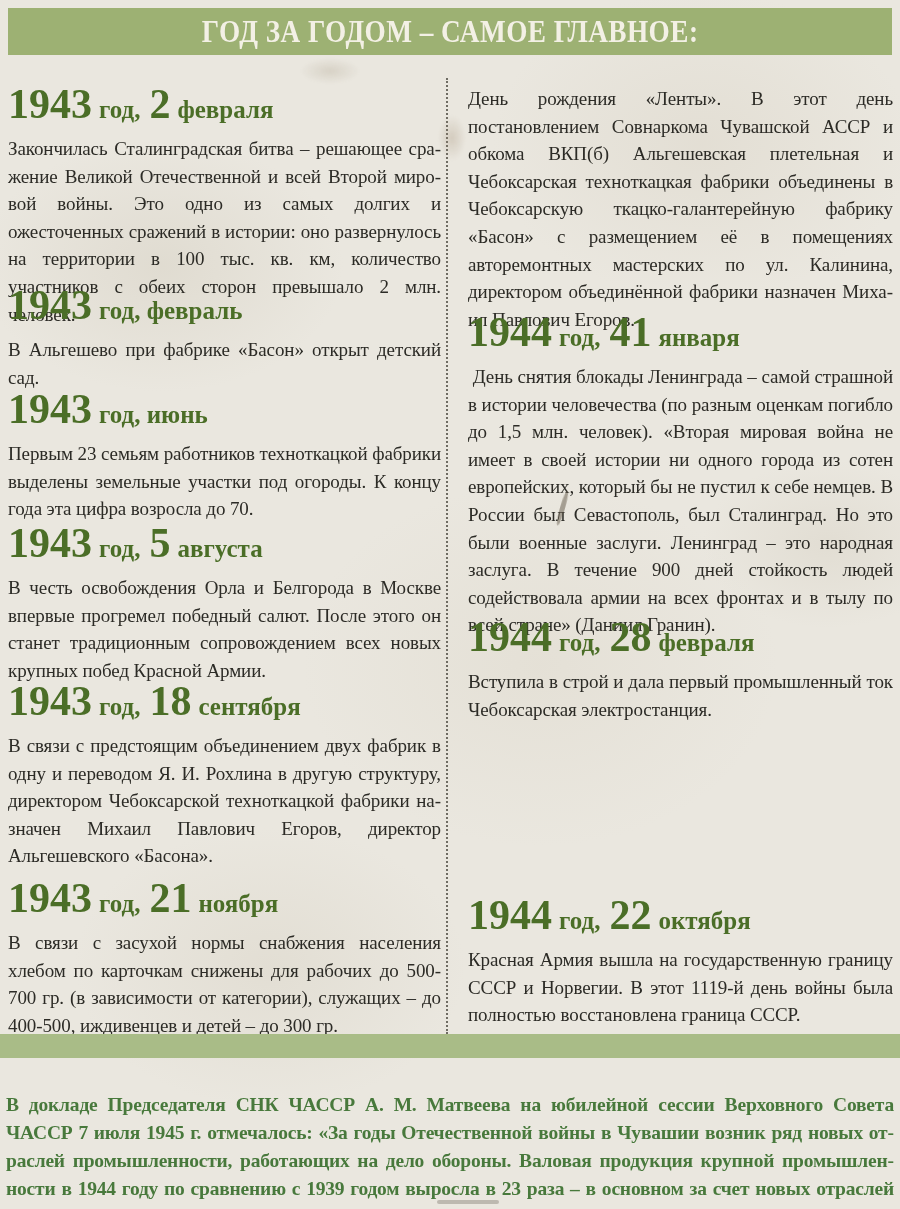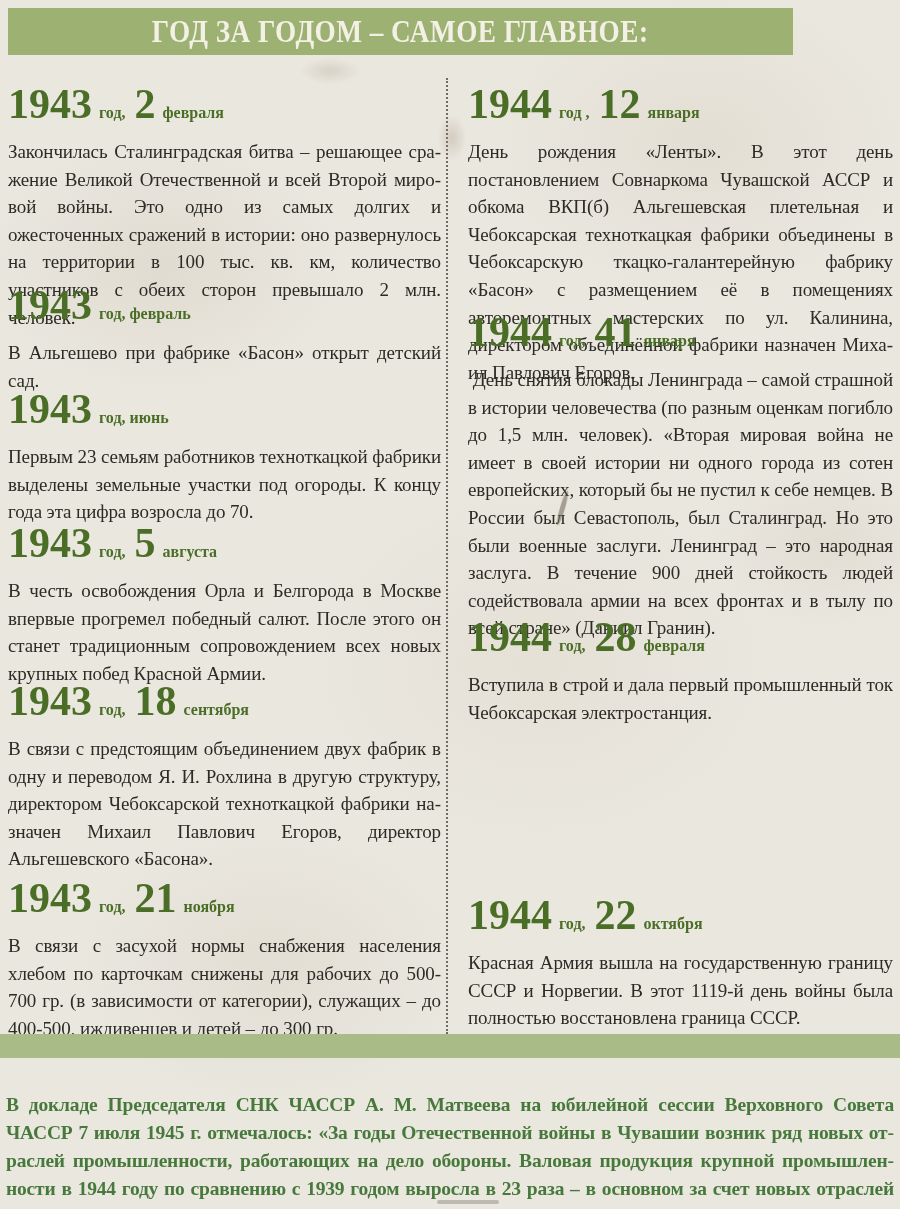--- a/index.html
+++ b/index.html
@@ -8,37 +8,37 @@
     font-family:"Liberation Serif",serif;
     background-color:#eae7df;
     background-image:
       radial-gradient(ellipse 260px 180px at 18% 22%, rgba(205,198,182,.35), transparent 70%),
       radial-gradient(ellipse 300px 220px at 78% 12%, rgba(210,202,186,.30), transparent 70%),
       radial-gradient(ellipse 340px 260px at 60% 55%, rgba(214,207,191,.28), transparent 70%),
       radial-gradient(ellipse 280px 200px at 30% 80%, rgba(208,201,185,.30), transparent 70%),
       radial-gradient(ellipse 180px 120px at 92% 45%, rgba(200,192,175,.25), transparent 70%);
   }
   .header-band{
-    position:absolute;left:8px;top:8px;width:785px;height:47px;
+    position:absolute;left:8px;top:8px;width:884px;height:47px;
     background:#9db173;display:flex;align-items:center;justify-content:center;
   }
   .header-title{
     color:#f3f0e5;font-weight:700;font-size:31px;letter-spacing:.5px;
     transform:scaleX(.88);transform-origin:center;white-space:nowrap;
   }
   .divider-dotted{
     position:absolute;left:446px;top:78px;height:956px;width:0;
     border-left:2px dotted rgba(70,67,58,.75);
   }
   .entry{position:absolute;}
   .col-l{left:8px;width:433px;}
   .col-r{left:468px;width:425px;}
   .entry-head{margin:0;color:#4b6e27;font-weight:700;line-height:44px;white-space:nowrap;}
   .yr{font-size:42px;}
-  .sm{font-size:16px;margin-left:7px;}
+  .sm{font-size:25px;margin-left:7px;}
   .day{margin-left:9px;}
   .entry-head span:empty{display:none;}
   .entry-body{
     margin:3px 0 0;font-size:19px;line-height:27.6px;letter-spacing:-.1px;
     text-align:justify;color:#2c2b26;hyphens:manual;
   }
   .mid-band{position:absolute;left:0;top:1034px;width:900px;height:24px;background:#a9bc87;}
   .footer-note{
     position:absolute;left:6px;top:1071px;width:888px;
     font-size:19.5px;line-height:28.2px;font-weight:700;letter-spacing:-.2px;
@@ -97,23 +97,20 @@
   </article>
 
   <article class="entry col-l" style="top:876px">
     <h2 class="entry-head">
       <span class="yr">1943</span><span class="sm">год,</span><span class="yr day">21</span><span class="sm">ноября</span>
     </h2>
     <p class="entry-body">В связи с засухой нормы снабжения населения хлебом по карточкам снижены для рабочих до 500-700 гр. (в зависимости от категории), служащих – до 400-500, иждивенцев и детей – до 300 гр.</p>
   </article>
 
   <article class="entry col-r" style="top:82px">
-    <h2 class="entry-head">
-      <span class="yr">1944</span><span class="sm">год ,</span><span class="yr day">12</span><span class="sm">января</span>
-    </h2>
     <p class="entry-body">День рождения «Ленты». В этот день постановлением Совнаркома Чувашской АССР и обкома ВКП(б) Аль­гешевская плетельная и Чебоксарская техноткацкая фабрики объединены в Чебоксарскую ткацко-галан­терейную фабрику «Басон» с размещением её в поме­щениях авторемонтных мастерских по ул. Калинина, директором объединённой фабрики назначен Миха­ил Павлович Егоров.</p>
   </article>
 
   <article class="entry col-r" style="top:310px">
     <h2 class="entry-head">
       <span class="yr">1944</span><span class="sm">год,</span><span class="yr day">41</span><span class="sm">января</span>
     </h2>
     <p class="entry-body">&nbsp;День снятия блокады Ленинграда – самой страшной в истории человечества (по разным оценкам погибло до 1,5 млн. человек). «Вторая мировая война не имеет в своей истории ни одного города из сотен европей­ских, который бы не пустил к себе немцев. В России был Севастополь, был Сталинград. Но это были во­енные заслуги. Ленинград – это народная заслуга. В течение 900 дней стойкость людей содействовала ар­мии на всех фронтах и в тылу по всей стране» (Даниил Гранин).</p>
   </article>
 

